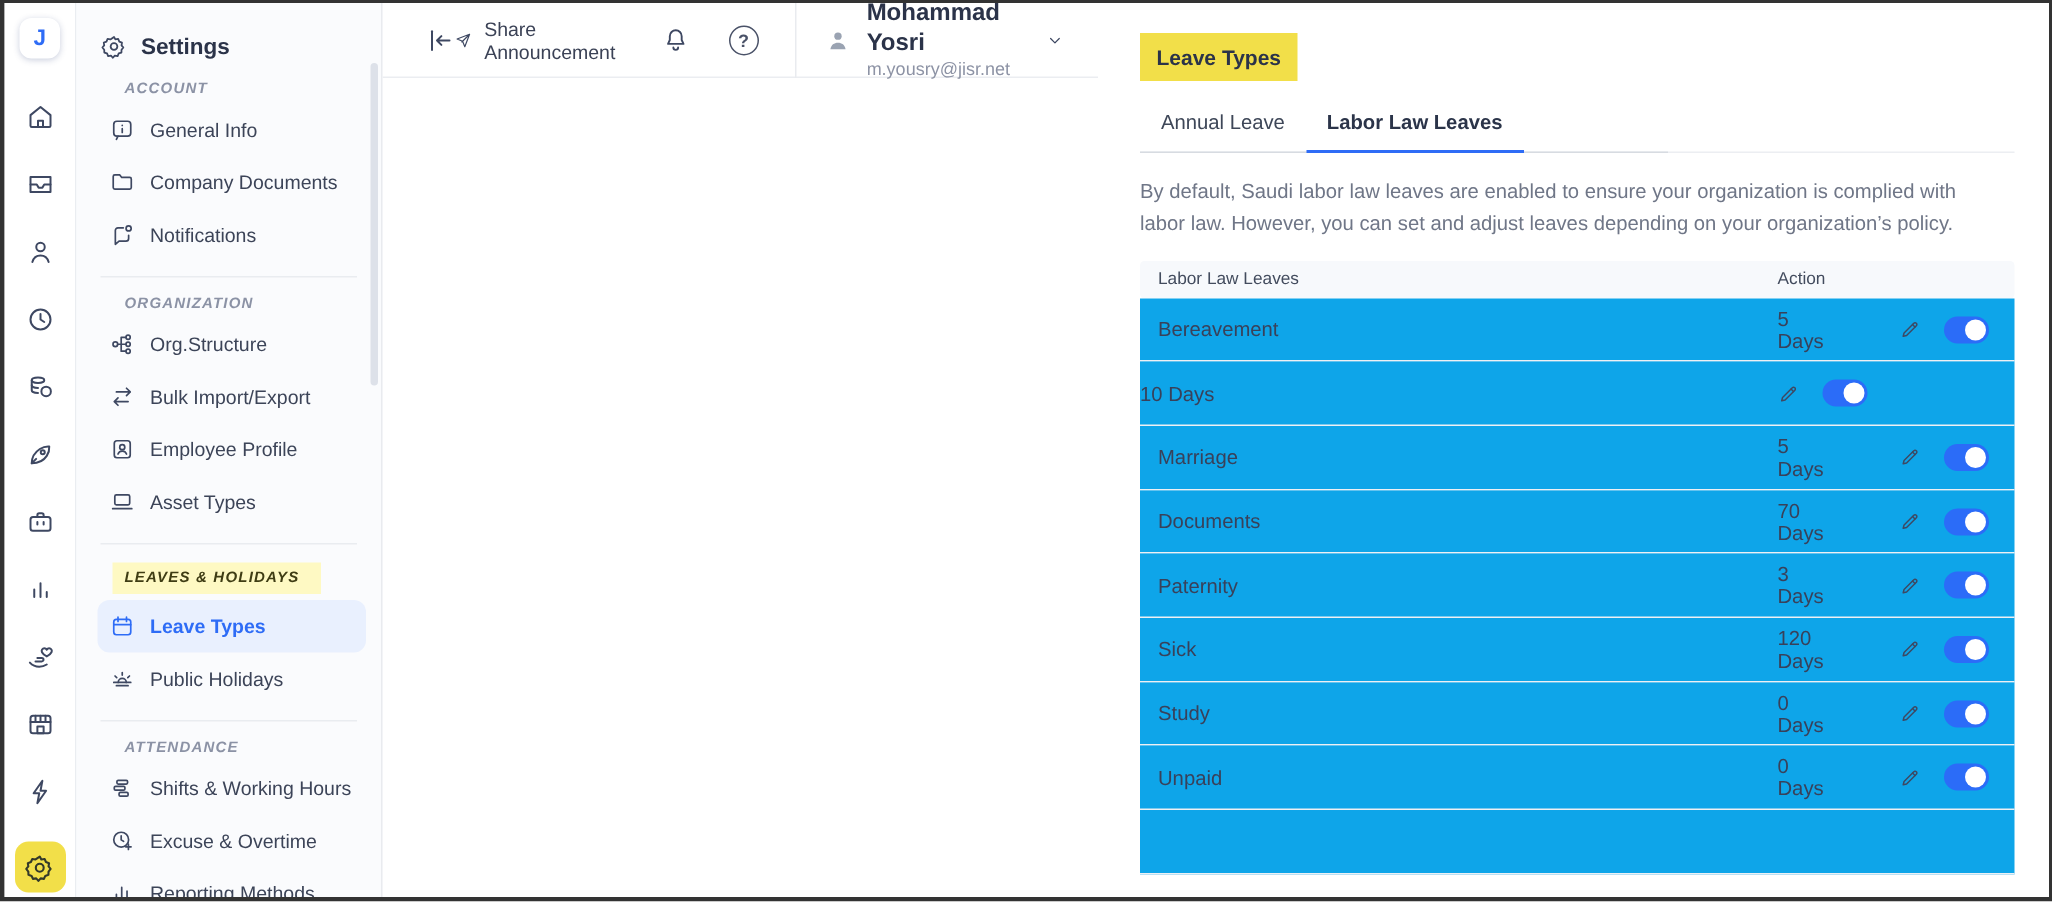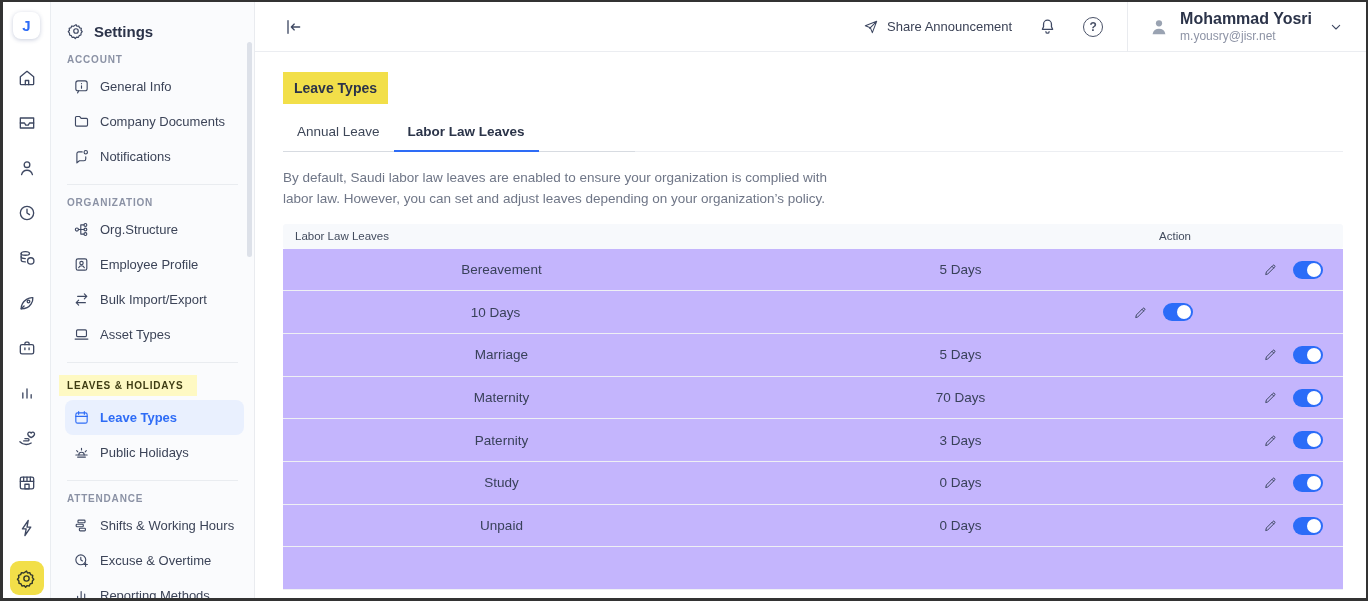--- a/index.html
+++ b/index.html
@@ -47,37 +47,37 @@
     padding: 16px 10px 0 14px; position: relative; overflow: hidden;
   }
   .sb-scroll-thumb {
     position: absolute; right: 2px; top: 40px; width: 5px; height: 215px;
     background: #dde1e9; border-radius: 3px;
   }
   .settings-title { display: flex; align-items: center; gap: 9px; margin: 4px 0 14px 2px; }
   .settings-title .txt { font-size: 15px; font-weight: bold; color: #2b3349; }
   .sb-section-label {
     font-size: 10px; font-weight: bold; letter-spacing: .8px; color: #8b92a5;
-    margin: 12px 0 4px 0; padding-left: 2px;
+    margin: 12px 0 4px 16px; padding-left: 2px; font-style: italic;
   }
   .sb-section-label .hl {
     background: #fef9c3; color: #4a4a20; padding: 5px 14px 5px 8px; margin-left: -8px;
     display: inline-block; color: #3f3d14;
   }
   .sb-divider { border-top: 1px solid #e9ecf0; margin: 10px 6px 2px 2px; }
   .sb-item {
     height: 35px; display: flex; align-items: center; gap: 10px;
     padding: 0 8px; border-radius: 8px; cursor: pointer;
     font-size: 13px; color: #3c4458; white-space: nowrap;
   }
   .sb-item.active { background: #e9f0fe; color: #2e6cf6; font-weight: bold; }
   .sb-item.active svg.ic { stroke: #2e6cf6; }
 
   
-  .main { flex: 1 1 auto; display: flex; flex-direction: column; background: #ffffff; min-width: 0; }
+  .main { flex: 1 1 auto; display: flex; background: #ffffff; min-width: 0; }
   .topbar {
     height: 50px; flex: 0 0 50px; display: flex; align-items: center;
     border-bottom: 1px solid #ebedf1; padding: 0 22px 0 28px;
   }
   .collapse-btn { cursor: pointer; display: flex; align-items: center; }
   .topbar .spacer { flex: 1; }
   .share-btn { display: flex; align-items: center; gap: 8px; cursor: pointer;
     font-size: 13px; font-weight: 500; color: #3b4256; }
   .icon-btn { margin-left: 26px; cursor: pointer; display: flex; align-items: center; }
   .help-btn {
@@ -113,22 +113,21 @@
   .t-head {
     display: grid; grid-template-columns: 425px 1fr 130px; align-items: center;
     background: #f7f9fc; height: 25px; border-radius: 3px;
     font-size: 11.5px; color: #434c5e;
   }
   .t-head .c-name { padding-left: 12px; }
   .t-head .c-action { text-align: right; padding-right: 22px; }
   .t-row {
     display: grid; grid-template-columns: 425px 1fr 130px; align-items: center;
     height: 42.7px; border-bottom: 1px solid #eef0f4; font-size: 13.5px; color: #39415a;
-    background: #c4b5fd;
-    text-align: center;
+    background: #0ea5e9;
   }
   .t-row .c-name { padding-left: 12px; }
   .c-action-cell { display: flex; align-items: center; justify-content: flex-end; gap: 15px; padding-right: 20px; }
   .edit-btn { cursor: pointer; display: flex; align-items: center; }
   .toggle {
     width: 30px; height: 18px; border-radius: 9px; background: #2b6cf8; position: relative; cursor: pointer;
     flex: 0 0 30px;
   }
   .toggle .knob { position: absolute; top: 2px; right: 2px; width: 14px; height: 14px; border-radius: 50%; background: #ffffff; }
 </style>
@@ -262,32 +261,32 @@
           <circle cx="5.5" cy="12" r="2.2"></circle>
           <circle cx="17.5" cy="5.5" r="2"></circle>
           <circle cx="17.5" cy="12" r="2"></circle>
           <circle cx="17.5" cy="18.5" r="2"></circle>
           <path d="M7.7 12h7.8M11 12V5.5h4.5M11 12v6.5h4.5"></path>
         </svg>
       <span>Org.Structure</span>
     </div>
     <div class="sb-item">
       <svg class="ic" width="17" height="17" viewBox="0 0 24 24">
+          <path d="M16 4l3.5 3.5L16 11M19.5 7.5H6.5"></path>
+          <path d="M8 13l-3.5 3.5L8 20M4.5 16.5h13"></path>
+        </svg>
+      <span>Bulk Import/Export</span>
+    </div>
+    <div class="sb-item">
+      <svg class="ic" width="17" height="17" viewBox="0 0 24 24">
           <rect x="4.5" y="4" width="15" height="16" rx="2.5"></rect>
           <circle cx="12" cy="10" r="2.4"></circle>
           <path d="M8 16.5c.7-1.8 2.2-2.7 4-2.7s3.3.9 4 2.7"></path>
         </svg>
       <span>Employee Profile</span>
-    </div>
-    <div class="sb-item">
-      <svg class="ic" width="17" height="17" viewBox="0 0 24 24">
-          <path d="M16 4l3.5 3.5L16 11M19.5 7.5H6.5"></path>
-          <path d="M8 13l-3.5 3.5L8 20M4.5 16.5h13"></path>
-        </svg>
-      <span>Bulk Import/Export</span>
     </div>
     <div class="sb-item">
       <svg class="ic" width="17" height="17" viewBox="0 0 24 24">
           <rect x="5" y="5.5" width="14" height="9.5" rx="1.5"></rect>
           <path d="M3 18.5h18"></path>
         </svg>
       <span>Asset Types</span>
     </div>
 
     <div class="sb-divider"></div>
@@ -441,21 +440,21 @@
                   <path d="M14.5 7l2.5 2.5"></path>
                 </svg>
               </span>
             <span class="toggle">
                 <span class="knob"></span>
               </span>
           </div>
         </div>
 
         <div class="t-row">
-          <div class="c-name">Maternity</div>
+          <div class="c-name">Documents</div>
           <div class="c-days">70 Days</div>
           <div class="c-action-cell">
             <span class="edit-btn">
                 <svg class="ic" width="15" height="15" viewBox="0 0 24 24">
                   <path d="M4.5 19.5l.9-3.6L15.8 5.5a1.8 1.8 0 0 1 2.6 0l.1.1a1.8 1.8 0 0 1 0 2.6L8.1 18.6Z"></path>
                   <path d="M14.5 7l2.5 2.5"></path>
                 </svg>
               </span>
             <span class="toggle">
                 <span class="knob"></span>
@@ -472,20 +471,35 @@
                   <path d="M4.5 19.5l.9-3.6L15.8 5.5a1.8 1.8 0 0 1 2.6 0l.1.1a1.8 1.8 0 0 1 0 2.6L8.1 18.6Z"></path>
                   <path d="M14.5 7l2.5 2.5"></path>
                 </svg>
               </span>
             <span class="toggle">
                 <span class="knob"></span>
               </span>
           </div>
         </div>
 
+        <div class="t-row">
+          <div class="c-name">Sick</div>
+          <div class="c-days">120 Days</div>
+          <div class="c-action-cell">
+            <span class="edit-btn">
+                <svg class="ic" width="15" height="15" viewBox="0 0 24 24">
+                  <path d="M4.5 19.5l.9-3.6L15.8 5.5a1.8 1.8 0 0 1 2.6 0l.1.1a1.8 1.8 0 0 1 0 2.6L8.1 18.6Z"></path>
+                  <path d="M14.5 7l2.5 2.5"></path>
+                </svg>
+              </span>
+            <span class="toggle">
+                <span class="knob"></span>
+              </span>
+          </div>
+        </div>
 
         <div class="t-row">
           <div class="c-name">Study</div>
           <div class="c-days">0 Days</div>
           <div class="c-action-cell">
             <span class="edit-btn">
                 <svg class="ic" width="15" height="15" viewBox="0 0 24 24">
                   <path d="M4.5 19.5l.9-3.6L15.8 5.5a1.8 1.8 0 0 1 2.6 0l.1.1a1.8 1.8 0 0 1 0 2.6L8.1 18.6Z"></path>
                   <path d="M14.5 7l2.5 2.5"></path>
                 </svg>

